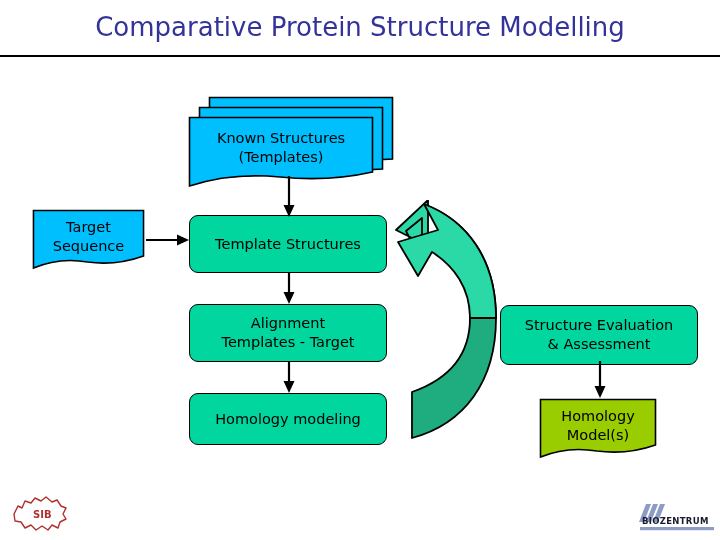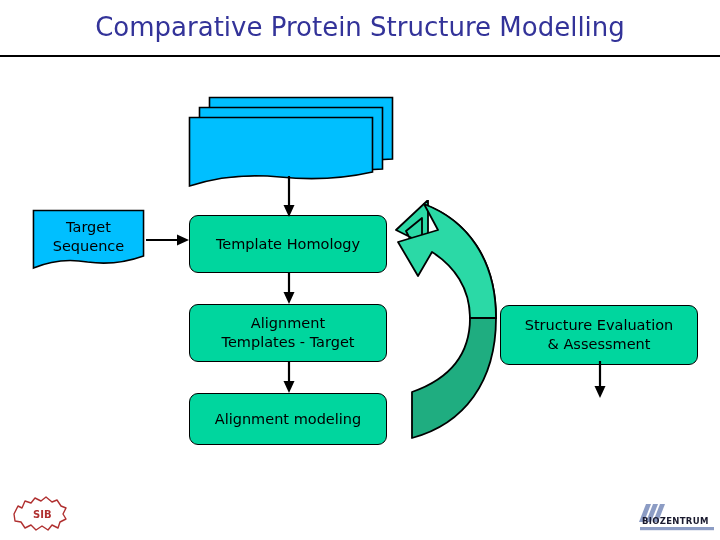--- a/index.html
+++ b/index.html
@@ -138,20 +138,22 @@
   <div class="doc" style="left:198px; top:106px; width:186px; height:74px; z-index:2;">
     <svg viewBox="0 0 186 74" preserveAspectRatio="none" aria-hidden="true">
       <path d="M1.5,1.5 L184.5,1.5 L184.5,63 L1.5,72.5 Z" fill="#00BFFF" stroke="#000000" stroke-width="1.6"></path>
     </svg>
   </div>
 
   <div class="doc" style="left:188px; top:116px; width:186px; height:74px; z-index:3;">
     <svg viewBox="0 0 186 74" preserveAspectRatio="none" aria-hidden="true">
       <path d="M1.5,1.5 L184.5,1.5 L184.5,56 Q140,66 92,61 Q44,56 1.5,70 Z" fill="#00BFFF" stroke="#000000" stroke-width="1.6"></path>
     </svg>
+    <div class="node-label" style="margin-top:-10px;">Known Structures
+(Templates)</div>
   </div>
 
   <div class="conn" style="left:281px; top:176px; z-index:4;">
     <svg width="16" height="42" viewBox="0 0 16 42" aria-hidden="true">
       <line x1="8" y1="0" x2="8" y2="32" stroke="#000000" stroke-width="2.2"></line>
       <polygon points="8,41 2.5,29 13.5,29" fill="#000000"></polygon>
     </svg>
   </div>
 
   <div class="doc" style="left:32px; top:209px; width:113px; height:62px; z-index:3;">
@@ -163,21 +165,21 @@
   </div>
 
   <div class="conn" style="left:146px; top:232px; z-index:4;">
     <svg width="44" height="16" viewBox="0 0 44 16" aria-hidden="true">
       <line x1="0" y1="8" x2="34" y2="8" stroke="#000000" stroke-width="2.2"></line>
       <polygon points="43,8 31,2.5 31,13.5" fill="#000000"></polygon>
     </svg>
   </div>
 
   <div class="proc" style="left:189px; top:215px; width:198px; height:58px; z-index:3;">
-    <div class="node-label">Template Homology</div>
+    <div class="node-label">Template Structures</div>
   </div>
 
   <div class="conn" style="left:281px; top:273px; z-index:4;">
     <svg width="16" height="32" viewBox="0 0 16 32" aria-hidden="true">
       <line x1="8" y1="0" x2="8" y2="22" stroke="#000000" stroke-width="2.2"></line>
       <polygon points="8,31 2.5,19 13.5,19" fill="#000000"></polygon>
     </svg>
   </div>
 
   <div class="proc" style="left:189px; top:304px; width:198px; height:58px; z-index:3;">
@@ -186,21 +188,21 @@
   </div>
 
   <div class="conn" style="left:281px; top:362px; z-index:4;">
     <svg width="16" height="32" viewBox="0 0 16 32" aria-hidden="true">
       <line x1="8" y1="0" x2="8" y2="22" stroke="#000000" stroke-width="2.2"></line>
       <polygon points="8,31 2.5,19 13.5,19" fill="#000000"></polygon>
     </svg>
   </div>
 
   <div class="proc" style="left:189px; top:393px; width:198px; height:52px; z-index:3;">
-    <div class="node-label">Alignment modeling</div>
+    <div class="node-label">Homology modeling</div>
   </div>
 
   <div id="curved-arrow">
     <svg viewBox="0 0 116 248" preserveAspectRatio="none" aria-hidden="true">
 
       <path d="M104,118
                C104,182 72,224 20,238
                L20,192
                C60,178 78,152 78,118 Z" fill="#1FAD80" stroke="#000000" stroke-width="1.8" stroke-linejoin="round"></path>
 
@@ -234,20 +236,27 @@
 &amp; Assessment</div>
   </div>
 
   <div class="conn" style="left:592px; top:361px; z-index:4;">
     <svg width="16" height="38" viewBox="0 0 16 38" aria-hidden="true">
       <line x1="8" y1="0" x2="8" y2="28" stroke="#000000" stroke-width="2.2"></line>
       <polygon points="8,37 2.5,25 13.5,25" fill="#000000"></polygon>
     </svg>
   </div>
 
+  <div class="doc" style="left:539px; top:398px; width:118px; height:62px; z-index:3;">
+    <svg viewBox="0 0 118 62" preserveAspectRatio="none" aria-hidden="true">
+      <path d="M1.5,1.5 L116.5,1.5 L116.5,47 Q88,57 58,53 Q28,48 1.5,59 Z" fill="#9ACD00" stroke="#000000" stroke-width="1.6"></path>
+    </svg>
+    <div class="node-label" style="margin-top:-7px;">Homology
+Model(s)</div>
+  </div>
 
   <div id="sib-logo">
     <svg viewBox="0 0 66 42" aria-hidden="true">
       <path d="M6,22 L10,14 L14,16 L17,9 L23,11 L27,6 L33,9 L38,5 L44,10
                L49,8 L53,14 L58,16 L55,22 L58,27 L52,30 L50,36 L44,33
                L40,38 L34,34 L28,38 L23,33 L17,36 L13,30 L7,29 Z" fill="none" stroke="#B03030" stroke-width="1.4" stroke-linejoin="round"></path>
       <text x="25" y="26" font-family="'DejaVu Sans', sans-serif" font-size="10" font-weight="bold" fill="#B03030">SIB</text>
     </svg>
   </div>
 

